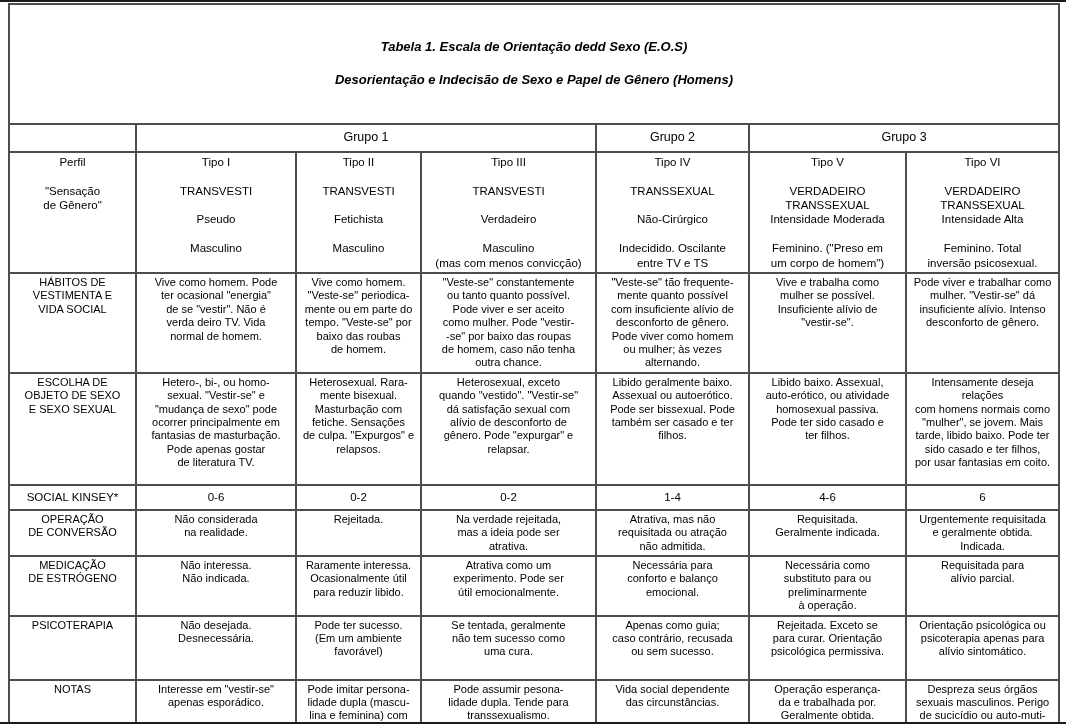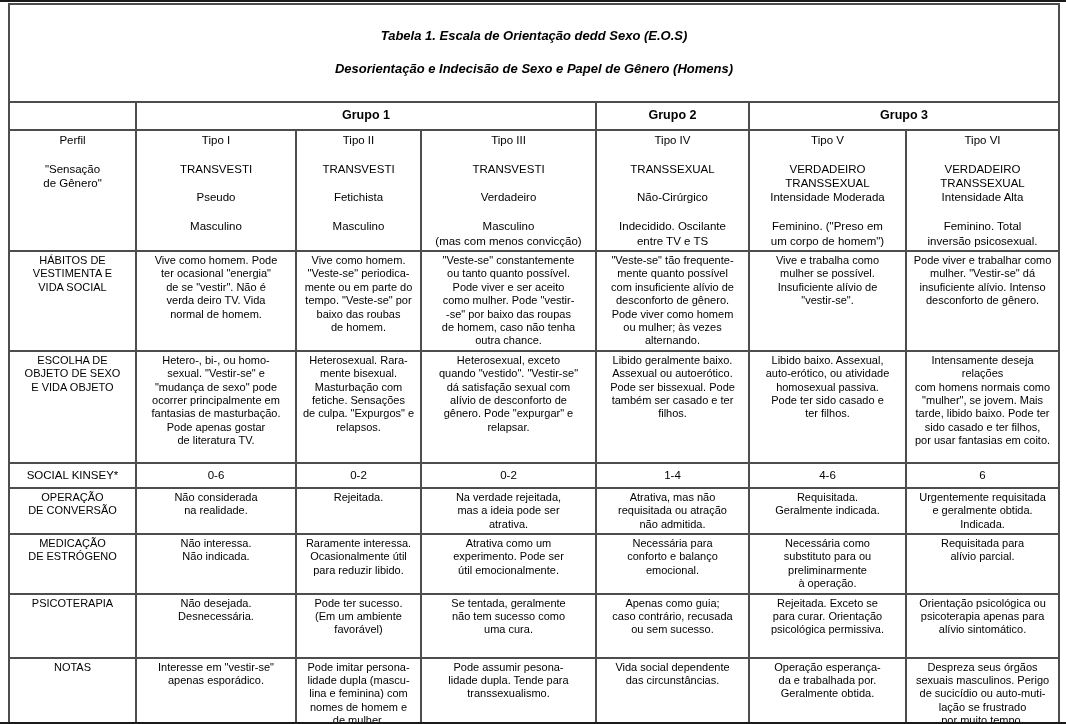--- a/index.html
+++ b/index.html
@@ -30,32 +30,32 @@
     padding: 2px 3px;
     text-align: center;
     vertical-align: top;
     font-size: 11px;
     line-height: 1.22;
     white-space: pre-line;
     overflow: hidden;
   }
   tr.title-row td {
     vertical-align: middle;
-    padding: 9px 2px;
+    padding: 20px 2px;
   }
   .title-line {
     font-weight: bold;
     font-style: italic;
     font-size: 13px;
     line-height: 1.45;
     white-space: normal;
   }
   tr.group-row td {
     vertical-align: middle;
-    font-weight: bold;
+    font-weight: normal;
     font-size: 12.5px;
   }
   tr.perfil-row td { font-size: 11.5px; line-height: 1.25; }
   tr.kinsey-row td { vertical-align: middle; font-size: 11.5px; }
   td.row-label { font-size: 11.5px; }
   td.small-text { font-size: 10px; line-height: 1.25; }
   tr.footer-row td {
     text-align: left;
     vertical-align: top;
     font-size: 11.5px;
@@ -182,21 +182,21 @@
 "vestir-se".</td>
       <td>Pode viver e trabalhar como
 mulher. "Vestir-se" dá
 insuficiente alívio. Intenso
 desconforto de gênero.</td>
     </tr>
 
     <tr style="height:112px">
       <td class="row-label">ESCOLHA DE
 OBJETO DE SEXO
-E VIDA OBJETO</td>
+E SEXO SEXUAL</td>
       <td>Hetero-, bi-, ou homo-
 sexual. "Vestir-se" e
 "mudança de sexo" pode
 ocorrer principalmente em
 fantasias de masturbação.
 Pode apenas gostar
 de literatura TV.</td>
       <td>Heterosexual. Rara-
 mente bisexual.
 Masturbação com

